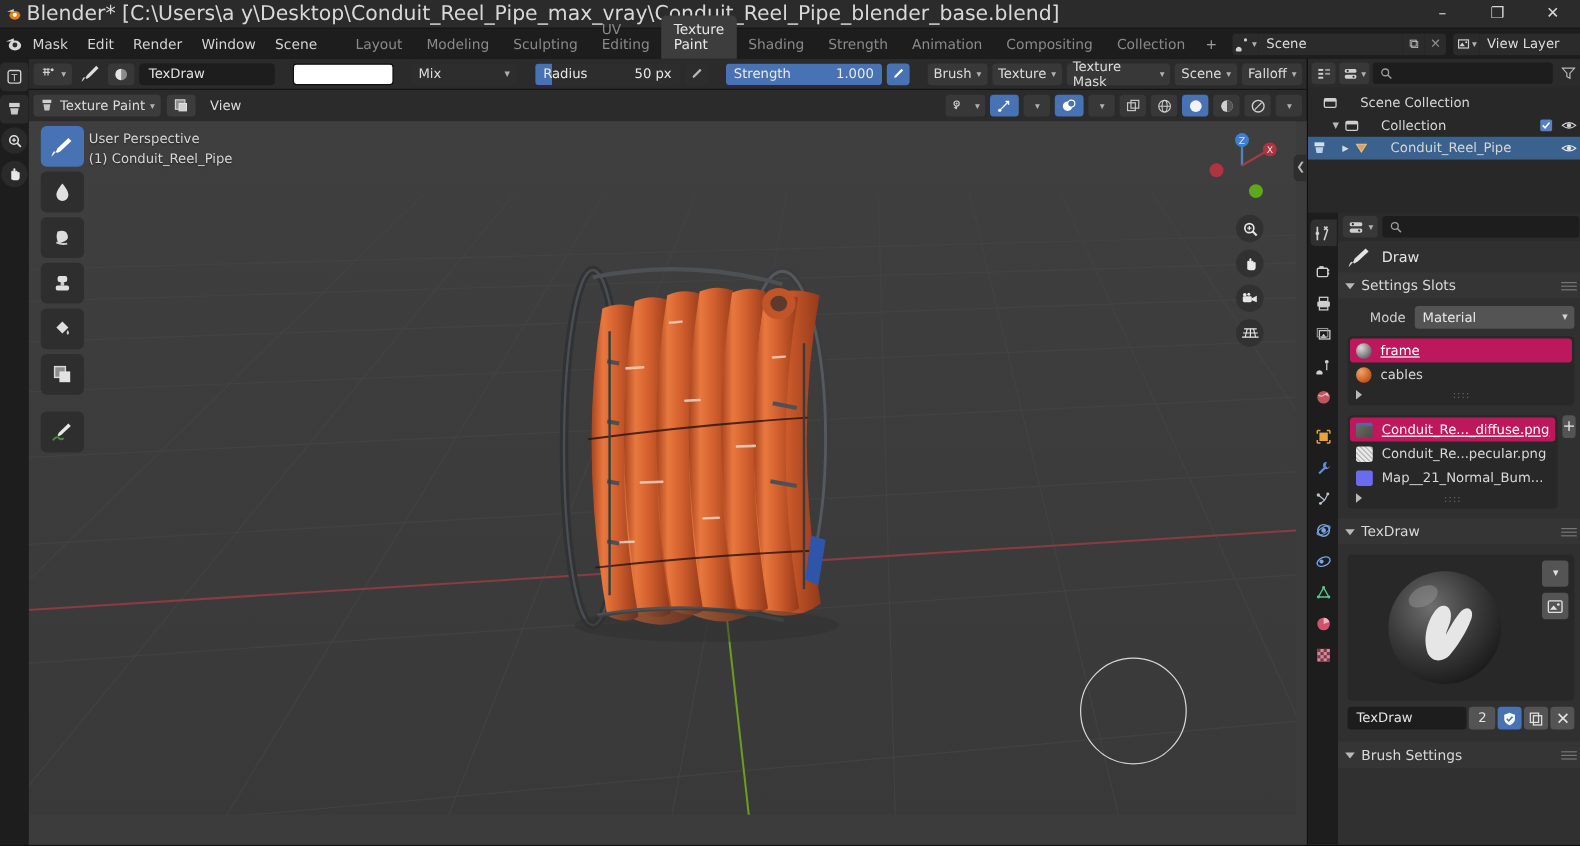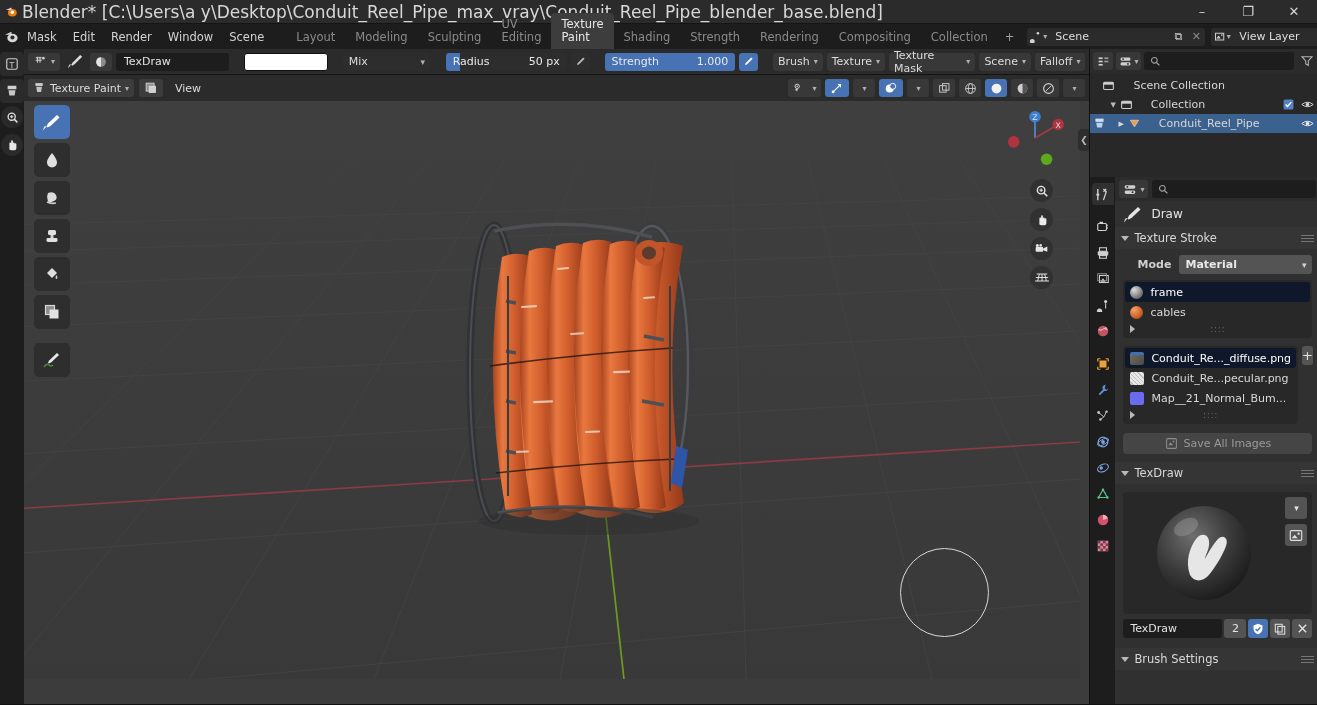--- a/index.html
+++ b/index.html
@@ -148,32 +148,32 @@
   .panel-head { height:22px; display:flex; align-items:center; padding:0 6px;
     gap:5px; color:#d8d8d8; font-size:11.5px; background:#353535; }
   .tri { width:0; height:0; border-left:4px solid transparent;
     border-right:4px solid transparent; border-top:5px solid #b9b9b9; }
   .tri.right { border-top:4px solid transparent; border-bottom:4px solid transparent;
     border-left:5px solid #b9b9b9; border-right:none; }
   .grip { margin-left:auto; display:flex; flex-direction:column; gap:2px;}
   .grip i { display:block; width:13px; height:1px; background:#767676; }
 
   .panel-body { padding:6px 8px 8px 8px; background:#303030; }
-  .row { display:flex; align-items:center; margin-bottom:6px;font-weight:bold; }
+  .row { display:flex; align-items:center; margin-bottom:6px; }
   .row .lab { width:56px; text-align:right; padding-right:8px; color:#cfcfcf;
     font-size:11px; }
   .select { flex:1; background:#545454; border-radius:3px; height:19px;
     display:flex; align-items:center; padding:0 6px; color:#e8e8e8; font-size:11px;gap:16px; }
   .select .cv { margin-left:auto; color:#d3d3d3; font-size:9px; }
 
   .listbox { background:#282828; border-radius:4px; padding:2px;
     margin-bottom:8px; }
   .litem { height:20px; display:flex; align-items:center; padding:0 5px; gap:7px;
     font-size:11px; color:#d8d8d8; border-radius:3px; }
-  .litem.sel { background:#0f172a; color:#fff; }
+  .litem.sel { background:#be185d; color:#fff;text-decoration:underline; }
   .lfoot { height:14px; display:flex; align-items:center; padding:0 5px;
     justify-content:flex-start; position:relative; }
   .lfoot .dots { position:absolute; left:50%; transform:translateX(-50%);
     color:#6d6d6d; font-size:8px; letter-spacing:1px; }
   .matball { width:13px; height:13px; border-radius:50%; }
   .thumb { width:14px; height:13px; border-radius:2px; }
   .withplus { display:flex; gap:4px; align-items:flex-start; }
   .plusbtn { width:19px; height:19px; background:#545454; border-radius:3px;
     display:flex; align-items:center; justify-content:center; color:#e4e4e4;
     font-size:13px; line-height:1; }
@@ -237,21 +237,21 @@
     <div class="menu-item">Scene</div>
   </div>
   <div class="wstabs">
     <div class="wstab">Layout</div>
     <div class="wstab">Modeling</div>
     <div class="wstab">Sculpting</div>
     <div class="wstab">UV Editing</div>
     <div class="wstab active">Texture Paint</div>
     <div class="wstab">Shading</div>
     <div class="wstab">Strength</div>
-    <div class="wstab">Rendering</div>
+    <div class="wstab">Animation</div>
     <div class="wstab">Compositing</div>
     <div class="wstab">Collection</div>
     <div class="wstab plus">+</div>
   </div>
 
   <div class="topbar-right">
     <div class="scene-block">
       <div class="id-icon">
         <svg width="13" height="13" viewBox="0 0 16 16">
             <path d="M4 11 a3 3 0 1 0 0.1 0 z" fill="#d2d2d2"></path>
@@ -568,20 +568,24 @@
             <path d="M484 175 v220"></path>
             <path d="M646 185 v205"></path>
           </g>
 
           <path d="M652 345 l12 4 l-6 38 l-11 -5 z" fill="#2f55a8"></path>
         </g>
 
         <ellipse cx="565" cy="420" rx="110" ry="14" fill="#2e2e2e" opacity="0.45"></ellipse>
       </svg>
 
+      <div class="vp-overlay-text">
+        <div>User Perspective</div>
+        <div>(1) Conduit_Reel_Pipe</div>
+      </div>
 
       <div class="vp-tools">
         <div class="tool active">
           <svg width="20" height="20" viewBox="0 0 20 20">
               <path d="M15 3 L17.5 5.5 L8.5 14 L5.5 15.5 L4.5 14.5 L6 11.5 Z" fill="#fff"></path>
               <path d="M4.6 14.6 c-1.6 1.1 -2.2 3.2 -3.8 3.8 c1.1 -2.2 0.6 -2.7 2.2 -4.3z" fill="#ececec"></path>
             </svg>
         </div>
         <div class="tool">
           <svg width="18" height="18" viewBox="0 0 18 18">
@@ -887,21 +891,21 @@
           <div class="brushrow">
             <svg width="20" height="18" viewBox="0 0 20 18">
                 <path d="M15 2 L17.5 4.5 L8.5 13 L5.5 14.5 L4.5 13.5 L6 10.5 Z" fill="#e4e4e4"></path>
                 <path d="M4.6 13.6 c-1.6 1.1 -2.2 3.2 -3.8 3.8 c1.1 -2.2 0.6 -2.7 2.2 -4.3z" fill="#d4d4d4"></path>
               </svg>
             <span class="nm">Draw</span>
           </div>
 
           <div class="panel-head">
             <span class="tri"></span>
-            <span>Texture Stroke</span>
+            <span>Settings Slots</span>
             <span class="grip">
                 <i></i>
                 <i></i>
                 <i></i>
               </span>
           </div>
           <div class="panel-body">
             <div class="row">
               <span class="lab">Mode</span>
               <div class="select">
@@ -940,28 +944,20 @@
                   <span>Map__21_Normal_Bum...</span>
                 </div>
                 <div class="lfoot">
                   <span class="tri right"></span>
                   <span class="dots">::::</span>
                 </div>
               </div>
               <div class="plusbtn">+</div>
             </div>
 
-            <div class="bigbtn" style="margin-top:9px">
-              <svg width="13" height="13" viewBox="0 0 16 16">
-                  <rect x="2" y="2" width="12" height="12" rx="1.5" fill="none" stroke="#8c8c8c" stroke-width="1.3"></rect>
-                  <path d="M4 10 L7 6.5 L10 10 Z" fill="#8c8c8c"></path>
-                  <circle cx="10.5" cy="5.5" r="1.1" fill="#8c8c8c"></circle>
-                </svg>
-              <span>Save All Images</span>
-            </div>
           </div>
 
           <div class="panel-head">
             <span class="tri"></span>
             <span>TexDraw</span>
             <span class="grip">
                 <i></i>
                 <i></i>
                 <i></i>
               </span>

